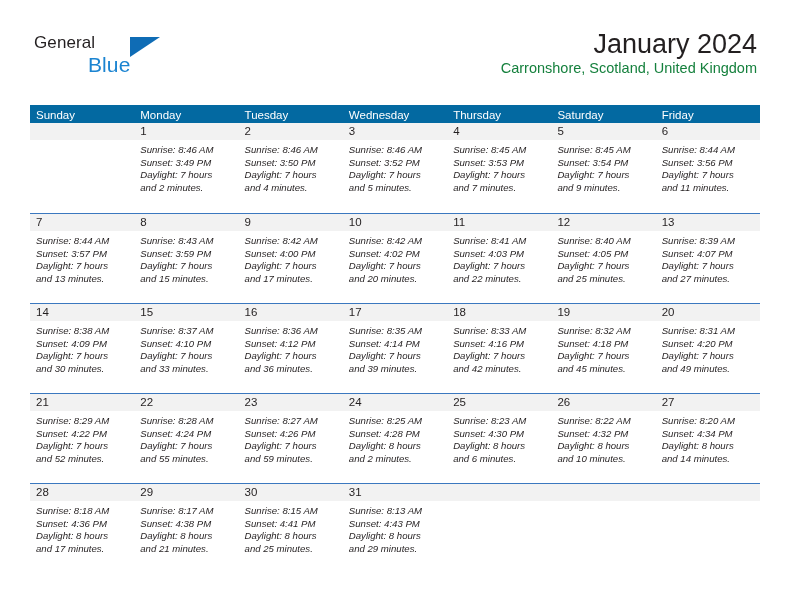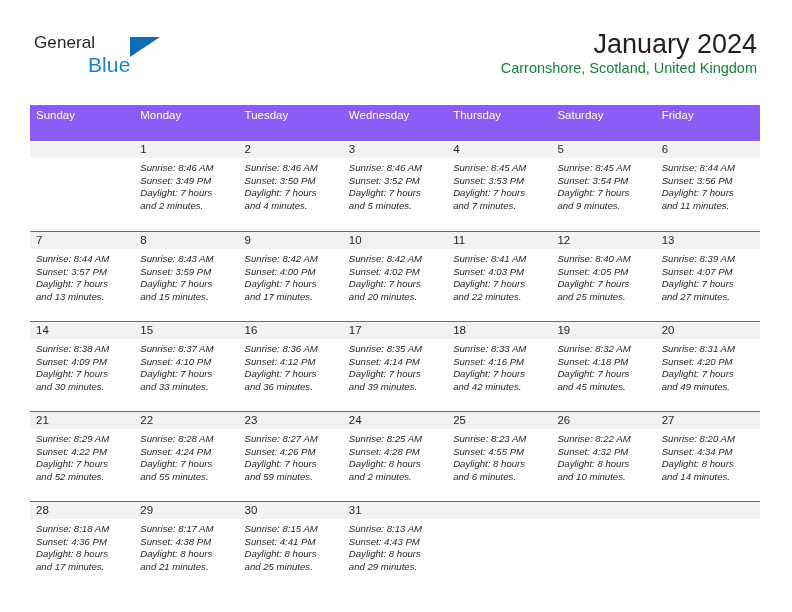--- a/index.html
+++ b/index.html
@@ -87,22 +87,22 @@
   
   .calendar {
     position: absolute;
     left: 30px;
     top: 105px;
     width: 730px;
   }
 
   .weekday-row {
     display: flex;
-    background: #8b5cf6;
-    height: 36px;
+    background: #0369a1;
+    height: 18px;
   }
   .weekday {
     flex: 1 1 0;
     color: #ffffff;
     font-size: 11.5px;
     line-height: 20px;
     padding-left: 6px;
     box-sizing: border-box;
     white-space: nowrap;
   }
@@ -408,21 +408,21 @@
               <div>Sunrise: 8:25 AM</div>
               <div>Sunset: 4:28 PM</div>
               <div>Daylight: 8 hours</div>
               <div>and 2 minutes.</div>
             </div>
           </div>
           <div class="day-cell">
             <div class="day-number">25</div>
             <div class="day-info">
               <div>Sunrise: 8:23 AM</div>
-              <div>Sunset: 4:55 PM</div>
+              <div>Sunset: 4:30 PM</div>
               <div>Daylight: 8 hours</div>
               <div>and 6 minutes.</div>
             </div>
           </div>
           <div class="day-cell">
             <div class="day-number">26</div>
             <div class="day-info">
               <div>Sunrise: 8:22 AM</div>
               <div>Sunset: 4:32 PM</div>
               <div>Daylight: 8 hours</div>

